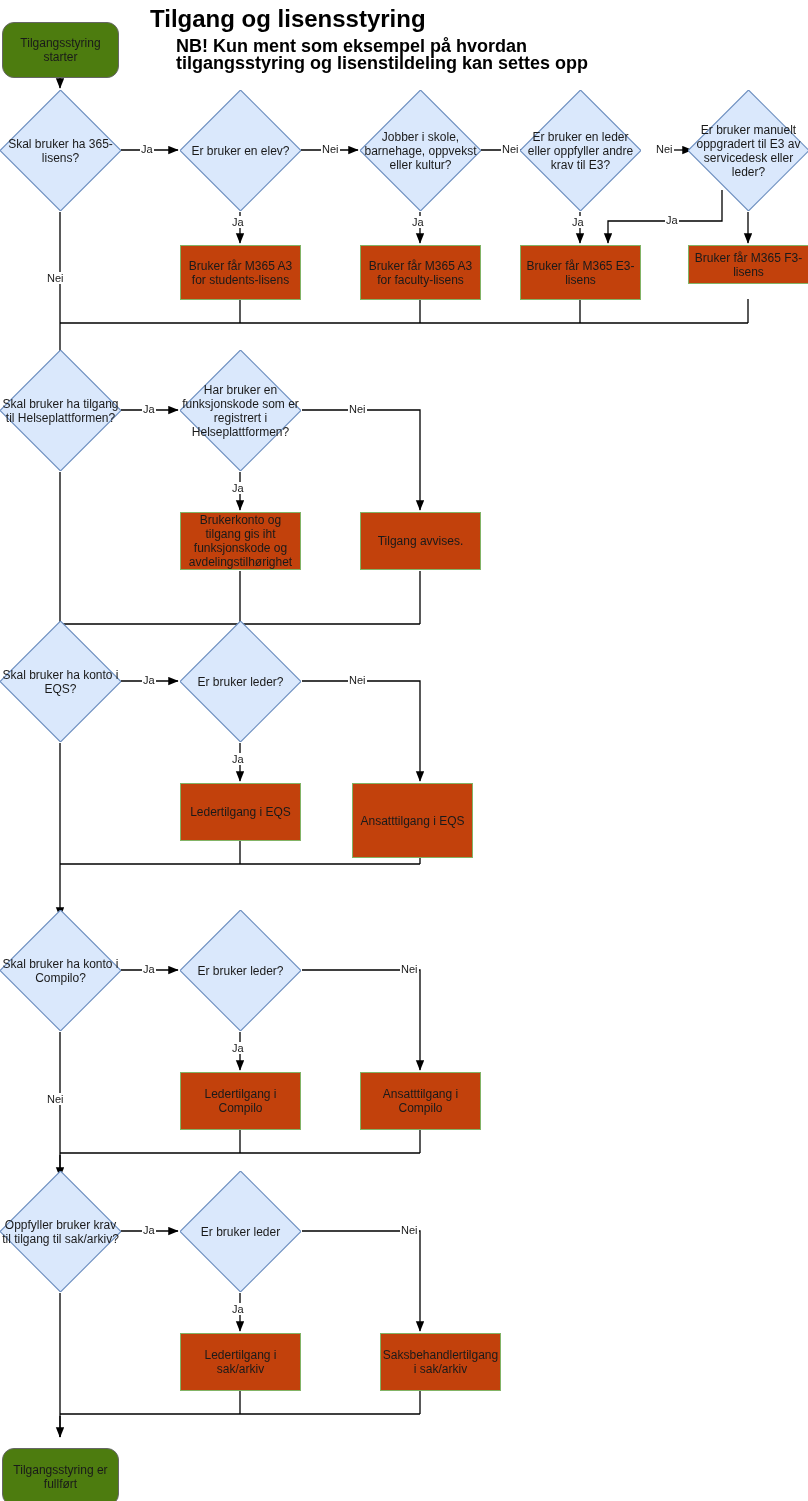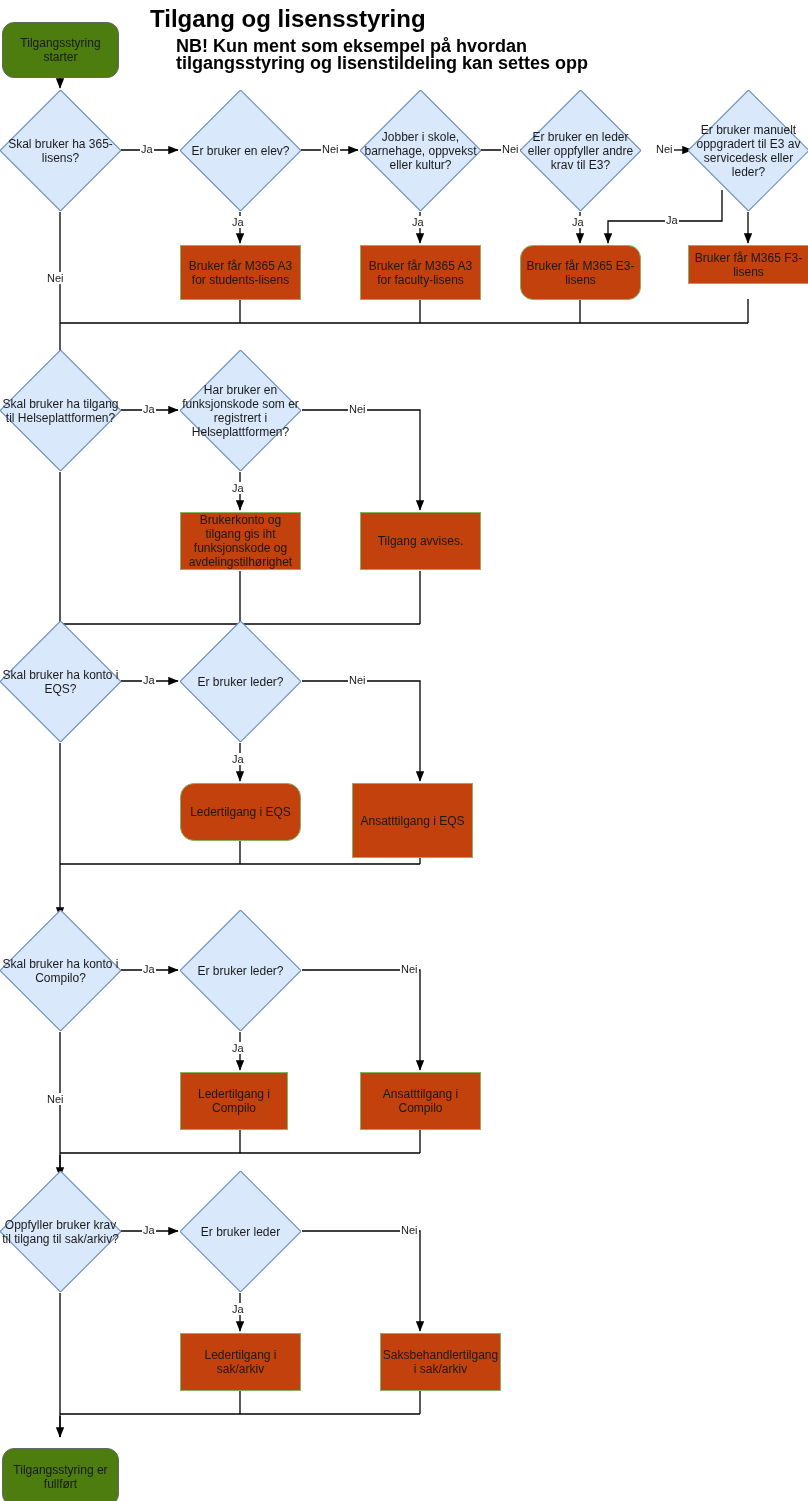--- a/index.html
+++ b/index.html
@@ -260,21 +260,21 @@
     </svg>
     <span class="dlabel">Er bruker manuelt oppgradert til E3 av servicedesk eller leder?</span>
   </div>
 
   <div class="node process" style="left:180px;top:245px;width:121px;height:55px;">
     <span>Bruker får M365 A3 for students-lisens</span>
   </div>
   <div class="node process" style="left:360px;top:245px;width:121px;height:55px;">
     <span>Bruker får M365 A3 for faculty-lisens</span>
   </div>
-  <div class="node process" style="left:520px;top:245px;width:121px;height:55px;border-radius:13px;">
+  <div class="node process" style="left:520px;top:245px;width:121px;height:55px;">
     <span>Bruker får M365 E3-lisens</span>
   </div>
   <div class="node process" style="left:688px;top:245px;width:121px;height:39px;">
     <span>Bruker får M365 F3-lisens</span>
   </div>
 
   <div class="node decision" style="left:0px;top:350px;width:121px;height:121px;">
     <svg class="dshape" viewBox="0 0 100 100" preserveAspectRatio="none">
       <polygon points="50,0 100,50 50,100 0,50" fill="#dae8fc" stroke="#6c8ebf" stroke-width="0.9"></polygon>
     </svg>
@@ -302,42 +302,42 @@
     <span class="dlabel">Skal bruker ha konto i EQS?</span>
   </div>
 
   <div class="node decision" style="left:180px;top:621px;width:121px;height:121px;">
     <svg class="dshape" viewBox="0 0 100 100" preserveAspectRatio="none">
       <polygon points="50,0 100,50 50,100 0,50" fill="#dae8fc" stroke="#6c8ebf" stroke-width="0.9"></polygon>
     </svg>
     <span class="dlabel">Er bruker leder?</span>
   </div>
 
-  <div class="node process" style="left:180px;top:783px;width:121px;height:58px;border-radius:14px;">
+  <div class="node process" style="left:180px;top:783px;width:121px;height:58px;">
     <span>Ledertilgang i EQS</span>
   </div>
   <div class="node process" style="left:352px;top:783px;width:121px;height:75px;">
     <span>Ansatttilgang i EQS</span>
   </div>
 
   <div class="node decision" style="left:0px;top:910px;width:121px;height:121px;">
     <svg class="dshape" viewBox="0 0 100 100" preserveAspectRatio="none">
       <polygon points="50,0 100,50 50,100 0,50" fill="#dae8fc" stroke="#6c8ebf" stroke-width="0.9"></polygon>
     </svg>
     <span class="dlabel">Skal bruker ha konto i Compilo?</span>
   </div>
 
   <div class="node decision" style="left:180px;top:910px;width:121px;height:121px;">
     <svg class="dshape" viewBox="0 0 100 100" preserveAspectRatio="none">
       <polygon points="50,0 100,50 50,100 0,50" fill="#dae8fc" stroke="#6c8ebf" stroke-width="0.9"></polygon>
     </svg>
     <span class="dlabel">Er bruker leder?</span>
   </div>
 
-  <div class="node process" style="left:180px;top:1072px;width:108px;height:58px;">
+  <div class="node process" style="left:180px;top:1072px;width:121px;height:58px;">
     <span>Ledertilgang i Compilo</span>
   </div>
   <div class="node process" style="left:360px;top:1072px;width:121px;height:58px;">
     <span>Ansatttilgang i Compilo</span>
   </div>
 
   <div class="node decision" style="left:0px;top:1171px;width:121px;height:121px;">
     <svg class="dshape" viewBox="0 0 100 100" preserveAspectRatio="none">
       <polygon points="50,0 100,50 50,100 0,50" fill="#dae8fc" stroke="#6c8ebf" stroke-width="0.9"></polygon>
     </svg>

